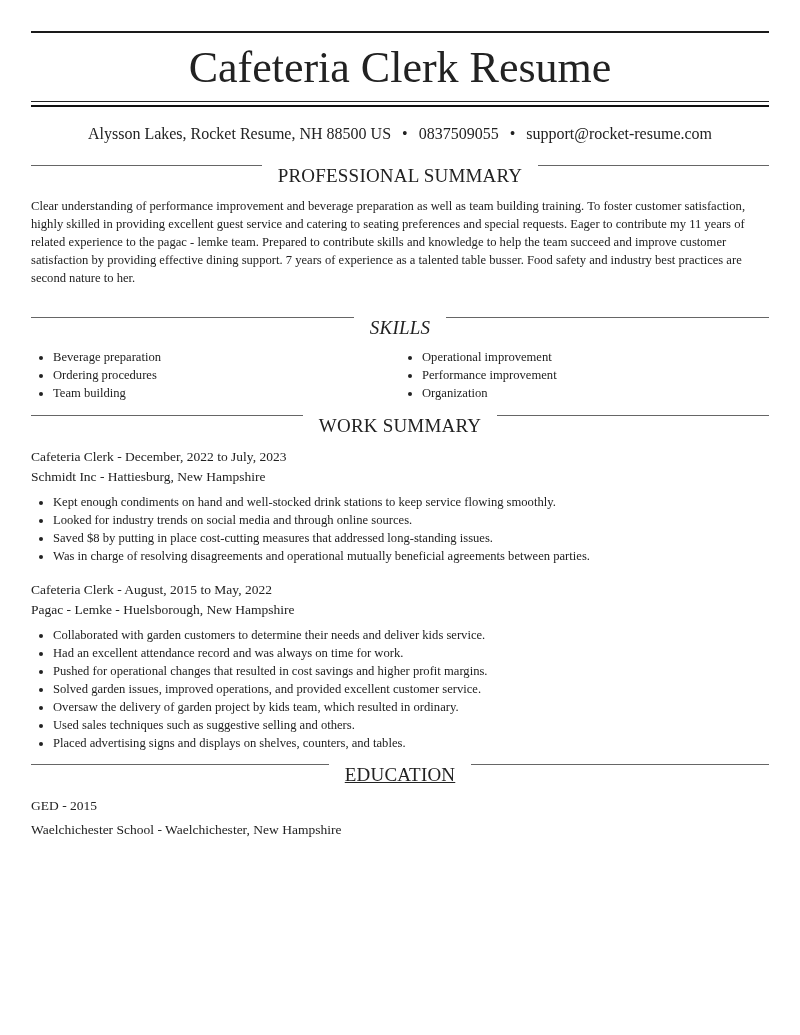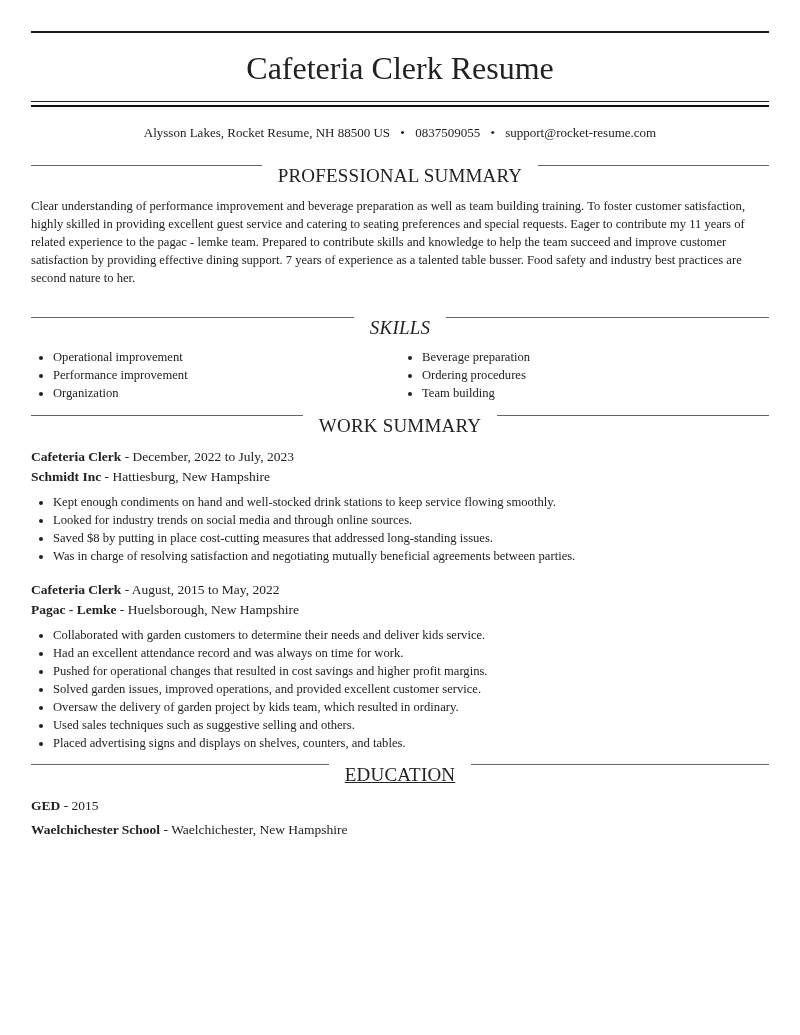--- a/index.html
+++ b/index.html
@@ -4,48 +4,48 @@
   <style>
     html, body { margin: 0; padding: 0; background: #ffffff; }
     body {
       width: 800px; height: 1035px; overflow: hidden;
       font-family: "Liberation Serif", "DejaVu Serif", serif;
       color: #222222;
     }
     .page { position: relative; padding: 0 31px; }
     .rule-top { margin-top: 31px; height: 2px; background: #1a1a1a; }
     .title {
-      text-align: center; font-size: 32px; font-weight: normal;
+      text-align: center; font-size: 44px; font-weight: normal;
       margin: 0; padding-top: 12px; height: 56px; line-height: 46px;
       color: #222;
     }
     .rule-double-thin { margin-top: 0px; height: 1px; background: #222; }
     .rule-double-thick { margin-top: 3px; height: 2px; background: #111; }
     .contact {
-      text-align: center; font-size: 13px; margin-top: 18px; height: 18px;
+      text-align: center; font-size: 16px; margin-top: 18px; height: 18px;
       color: #222;
     }
     .contact .sep { margin: 0 7px; }
     .section-head {
       display: flex; align-items: flex-start; margin-top: 0;
     }
     .section-head .line { flex: 1; height: 1px; background: #666; }
     .section-head .label {
       font-size: 19px; padding: 0 16px; color: #222; white-space: nowrap;
       letter-spacing: 0.2px;
     }
     .summary {
       font-size: 12.6px; line-height: 18px; margin: 10px 0 0 0; color: #222;
     }
     ul { margin: 0; padding-left: 22px; }
     li { font-size: 12.6px; line-height: 18px; color: #222; }
     .skills { display: flex; margin-top: 9px; }
     .skills ul { flex: 1; }
     .job-title, .job-org { font-size: 13.5px; line-height: 20px; color: #222; }
-    .job-title b, .job-org b { font-weight: bold; }
+    .job-title b, .job-org b { font-weight: normal; }
     .job-bullets { margin-top: 6px; }
   </style>
 </head>
 <body>
 
 <div class="page">
   <div class="rule-top"></div>
   <h1 class="title">Cafeteria Clerk Resume</h1>
   <div class="rule-double-thin"></div>
   <div class="rule-double-thick"></div>
@@ -65,49 +65,49 @@
   </div>
   <p class="summary">Clear understanding of performance improvement and beverage preparation as well as team building training. To foster customer satisfaction, highly skilled in providing excellent guest service and catering to seating preferences and special requests. Eager to contribute my 11 years of related experience to the pagac - lemke team. Prepared to contribute skills and knowledge to help the team succeed and improve customer satisfaction by providing effective dining support. 7 years of experience as a talented table busser. Food safety and industry best practices are second nature to her.</p>
 
   <div class="section-head" style="margin-top:30px;font-style:italic;">
     <div class="line"></div>
     <div class="label">SKILLS</div>
     <div class="line"></div>
   </div>
   <div class="skills">
     <ul>
+      <li>Beverage preparation</li>
+      <li>Ordering procedures</li>
+      <li>Team building</li>
+    </ul>
+    <ul>
       <li>Operational improvement</li>
       <li>Performance improvement</li>
       <li>Organization</li>
-    </ul>
-    <ul>
-      <li>Beverage preparation</li>
-      <li>Ordering procedures</li>
-      <li>Team building</li>
     </ul>
   </div>
 
   <div class="section-head" style="margin-top:13px;">
     <div class="line"></div>
     <div class="label">WORK SUMMARY</div>
     <div class="line"></div>
   </div>
 
   <div style="margin-top:10px;">
     <div class="job-title">
       <b>Cafeteria Clerk</b><span> - December, 2022 to July, 2023</span>
     </div>
     <div class="job-org">
       <b>Schmidt Inc</b><span> - Hattiesburg, New Hampshire</span>
     </div>
     <ul class="job-bullets">
       <li>Kept enough condiments on hand and well-stocked drink stations to keep service flowing smoothly.</li>
       <li>Looked for industry trends on social media and through online sources.</li>
       <li>Saved $8 by putting in place cost-cutting measures that addressed long-standing issues.</li>
-      <li>Was in charge of resolving satisfaction and negotiating mutually beneficial agreements between parties.</li>
+      <li>Was in charge of resolving disagreements and operational mutually beneficial agreements between parties.</li>
     </ul>
   </div>
 
   <div style="margin-top:15px;">
     <div class="job-title">
       <b>Cafeteria Clerk</b><span> - August, 2015 to May, 2022</span>
     </div>
     <div class="job-org">
       <b>Pagac - Lemke</b><span> - Huelsborough, New Hampshire</span>
     </div>

